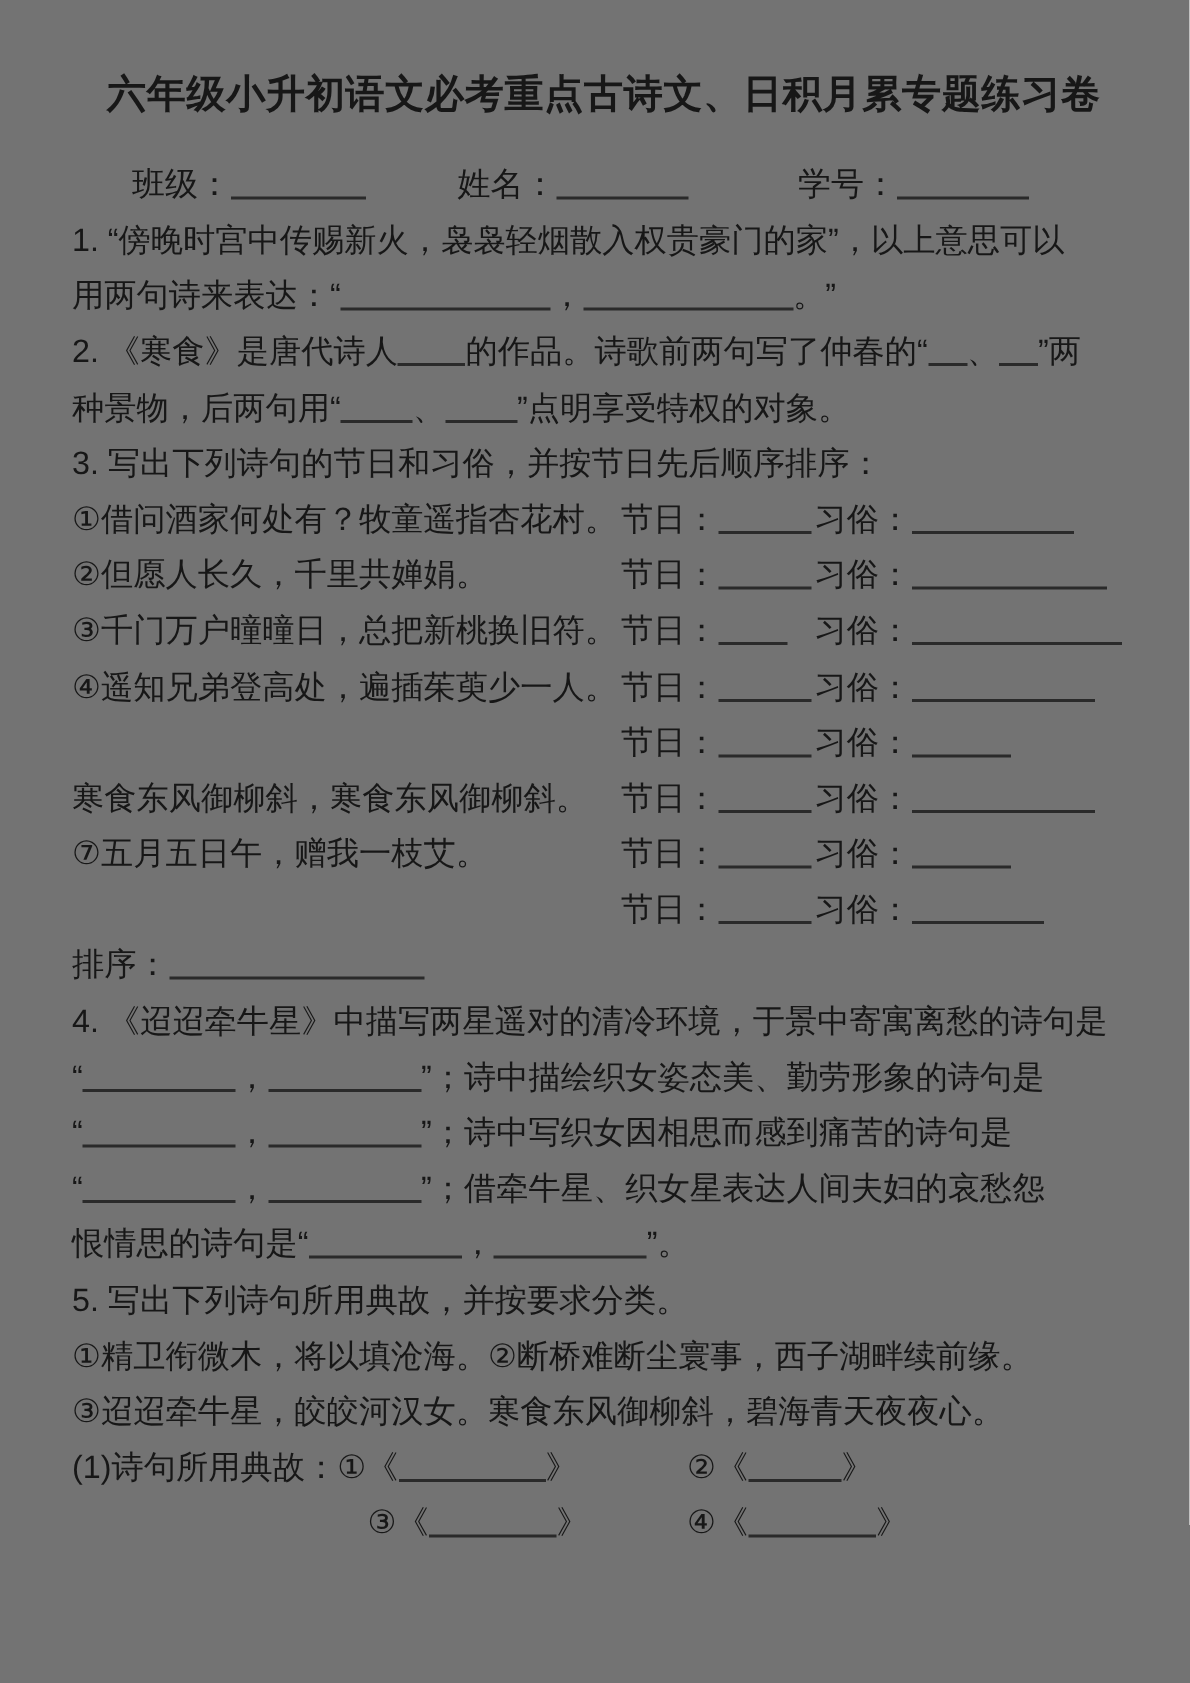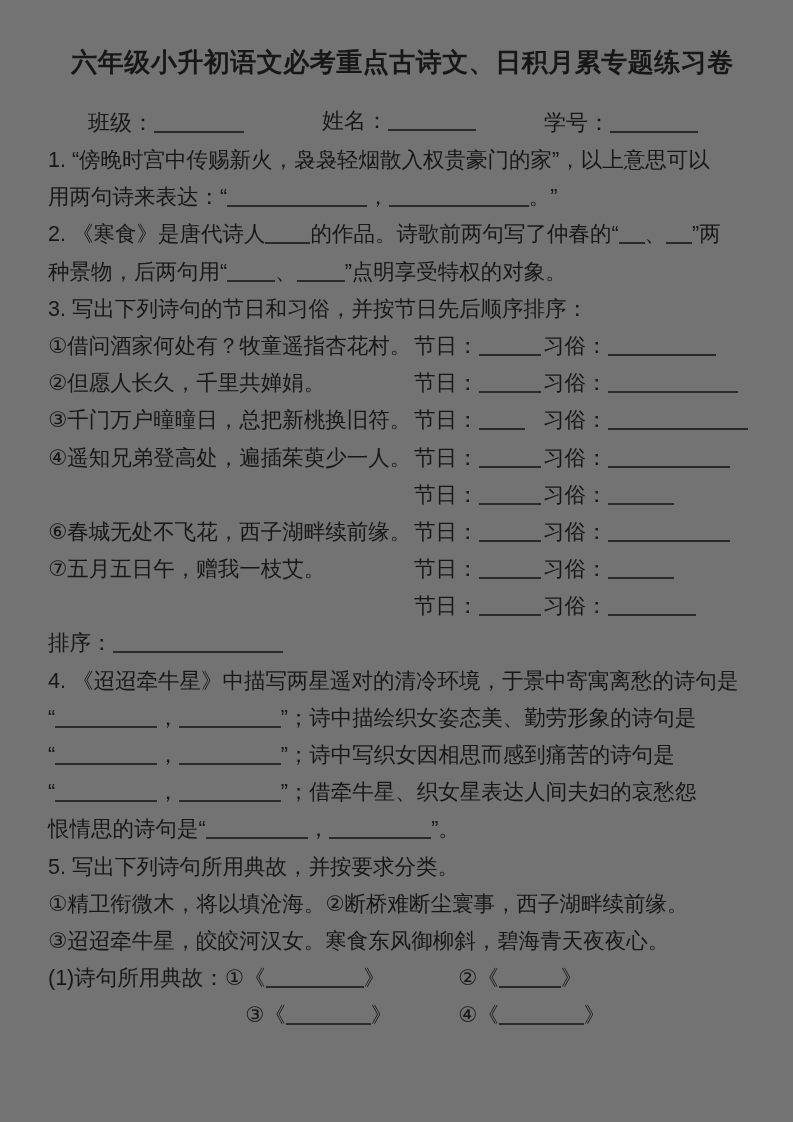--- a/index.html
+++ b/index.html
@@ -22,22 +22,22 @@
   }
   .hdr{
     position:relative;
     height:30px;
     margin-top:28px;
     font-size:22px;
     line-height:30px;
   }
   .hdr-field{position:absolute;top:0;white-space:nowrap;}
   .hdr-field.f1{left:40px;}
-  .hdr-field.f2{left:274px;font-family:Liberation Mono, monospace;}
-  .hdr-field.f3{left:496px;}
+  .hdr-field.f2{left:257px;}
+  .hdr-field.f3{left:484px;}
   .body{margin-top:4px;font-size:21.5px;}
   .line{
     position:relative;
     height:37.2px;
     line-height:37.2px;
     white-space:nowrap;
   }
   .bl{
     display:inline-block;
     border-bottom:2px solid #2a2a2a;
@@ -97,21 +97,21 @@
       <div class="line">
         <span>④遥知兄弟登高处，遍插茱萸少一人。</span>
         <span class="fest"><span>节日：</span><span class="bl" style="width:62px"></span></span>
         <span class="cust"><span>习俗：</span><span class="bl" style="width:122px"></span></span>
       </div>
       <div class="line">
         <span class="fest"><span>节日：</span><span class="bl" style="width:62px"></span></span>
         <span class="cust"><span>习俗：</span><span class="bl" style="width:66px"></span></span>
       </div>
       <div class="line">
-        <span>⑥春城无处不飞花，西子湖畔续前缘。</span>
+        <span>寒食东风御柳斜，寒食东风御柳斜。</span>
         <span class="fest"><span>节日：</span><span class="bl" style="width:62px"></span></span>
         <span class="cust"><span>习俗：</span><span class="bl" style="width:122px"></span></span>
       </div>
       <div class="line">
         <span>⑦五月五日午，赠我一枝艾。</span>
         <span class="fest"><span>节日：</span><span class="bl" style="width:62px"></span></span>
         <span class="cust"><span>习俗：</span><span class="bl" style="width:66px"></span></span>
       </div>
       <div class="line">
         <span class="fest"><span>节日：</span><span class="bl" style="width:62px"></span></span>

